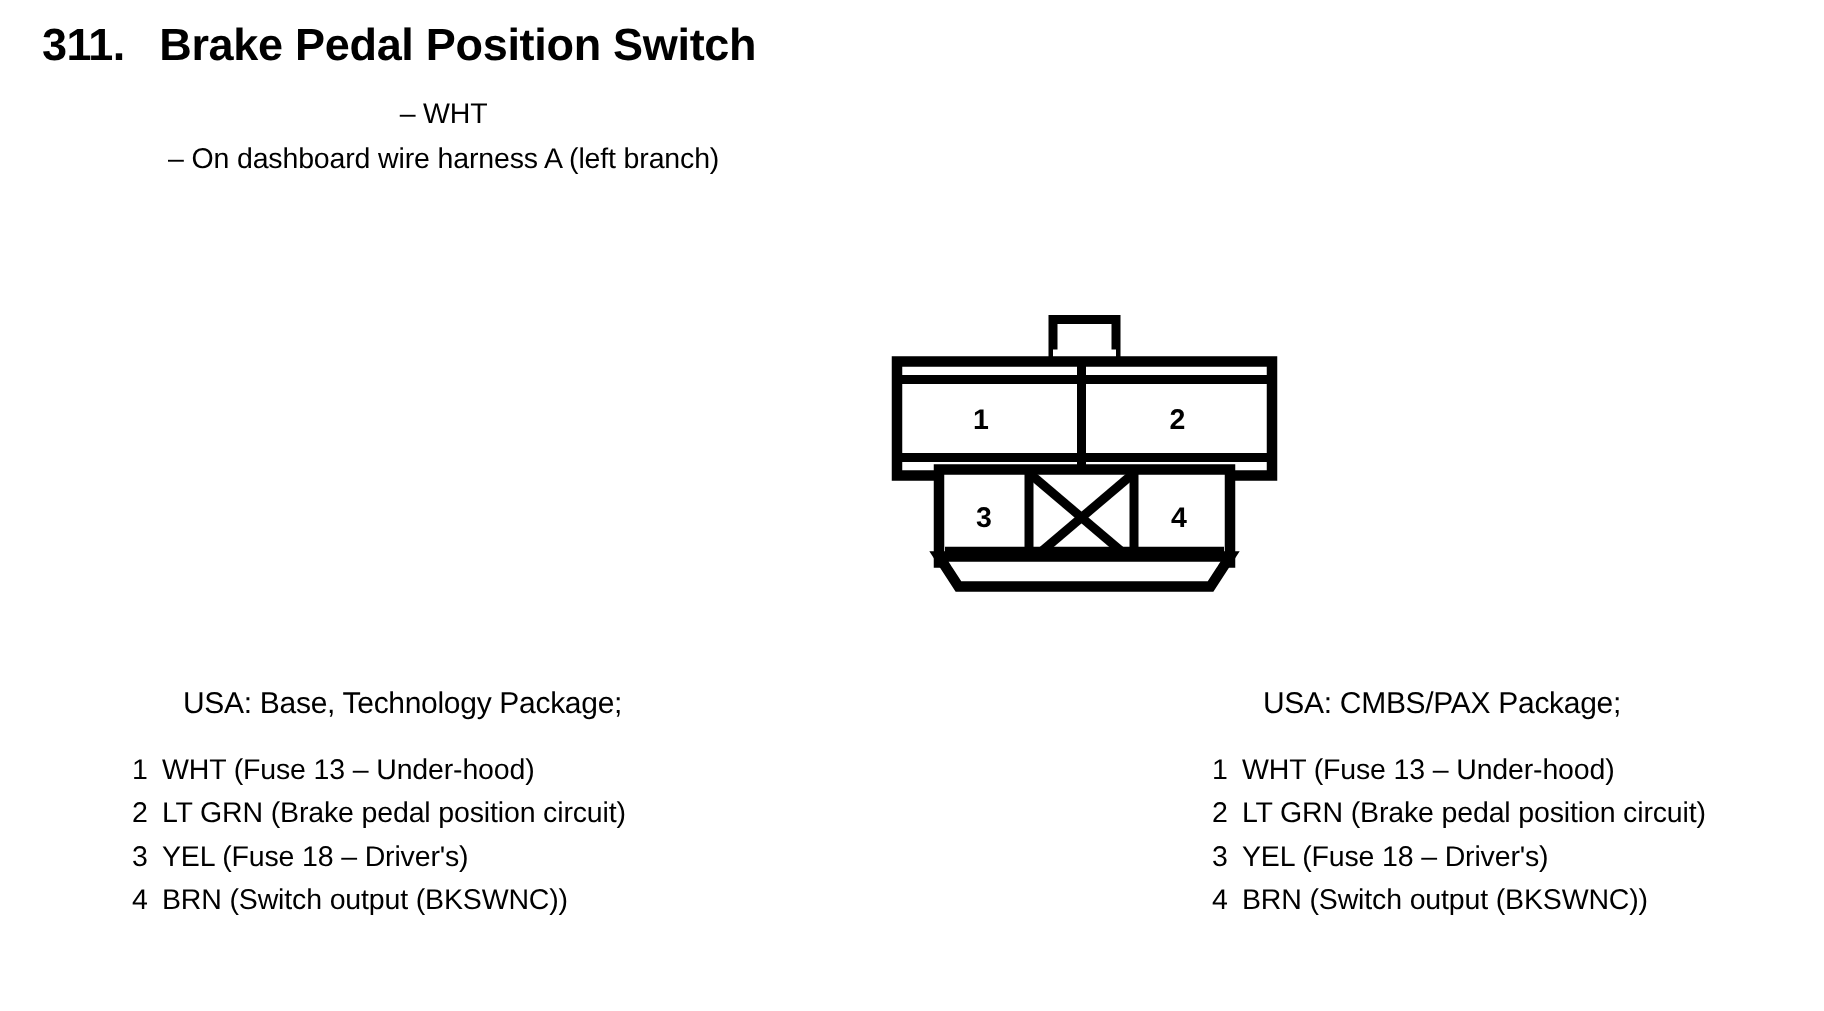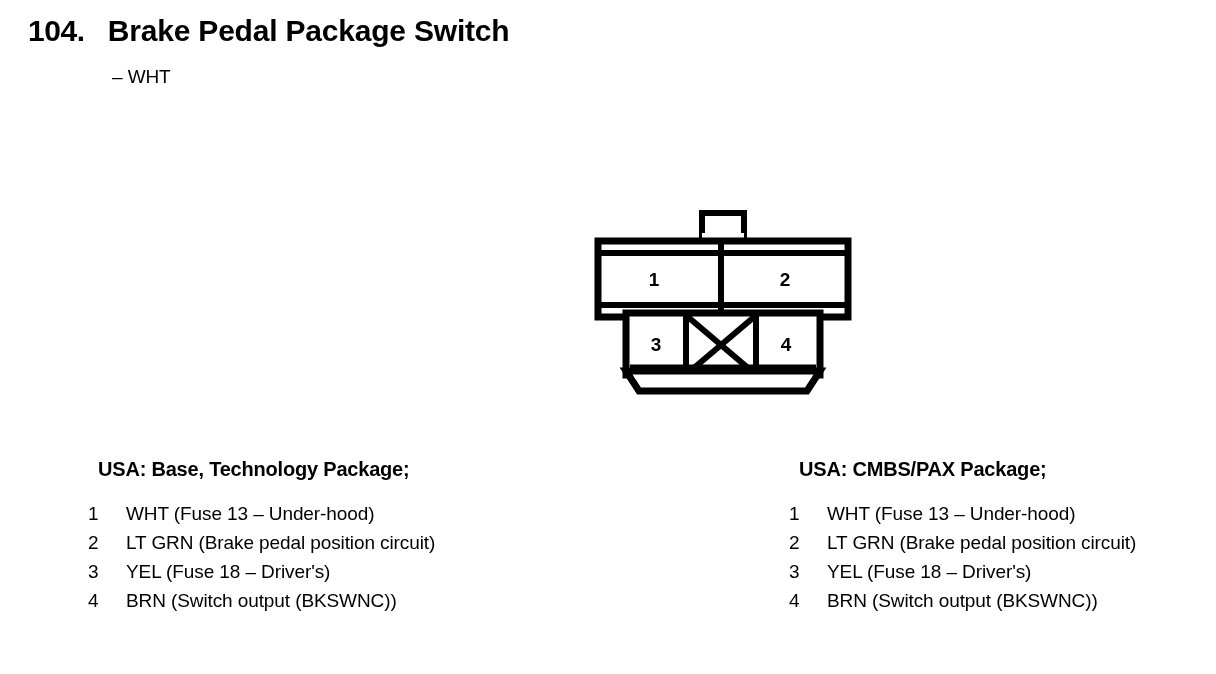--- a/index.html
+++ b/index.html
@@ -74,60 +74,60 @@
     font-weight: bold;
     fill: #000000;
   }
 
   
   .legend-col {
     position: absolute;
     top: 456px;
   }
   #legend-left  { left: 88px;  }
-  #legend-right { left: 789px; }
+  #legend-right { left: 808px; }
 
   .legend-heading {
     font-size: 20px;
-    font-weight: bold;
+    font-weight: normal;
     line-height: 27px;
-    margin-left: 10px;
+    margin-left: 34px;
     white-space: nowrap;
     letter-spacing: -0.2px;
   }
   .pin-list {
     margin-top: 16px;
   }
   .pin-row {
     display: flex;
     align-items: baseline;
     font-size: 19px;
     line-height: 29px;
     white-space: nowrap;
     letter-spacing: -0.1px;
   }
   .pin-num {
     width: 20px;
     flex: 0 0 20px;
   }
   .pin-desc {
     flex: 0 0 auto;
-    margin-left: 18px;
   }
 </style>
 </head>
 <body>
 
 <div id="title-block">
   <div id="title-row">
-    <span id="item-number">104.</span>
-    <span id="title-text">Brake Pedal Package Switch</span>
+    <span id="item-number">311.</span>
+    <span id="title-text">Brake Pedal Position Switch</span>
   </div>
   <div id="bullet-list">
     <div class="bullet-line">– WHT</div>
+    <div class="bullet-line">– On dashboard wire harness A (left branch)</div>
   </div>
 </div>
 
 <div id="connector-figure">
   <svg id="connector-svg" width="270" height="195" viewBox="0 0 270 195">
 
     <g>
       <rect x="112" y="8" width="42" height="30" fill="#ffffff" stroke="#000000" stroke-width="6"></rect>
       <rect x="112" y="28" width="42" height="14" fill="#ffffff" stroke="none"></rect>
     </g>

